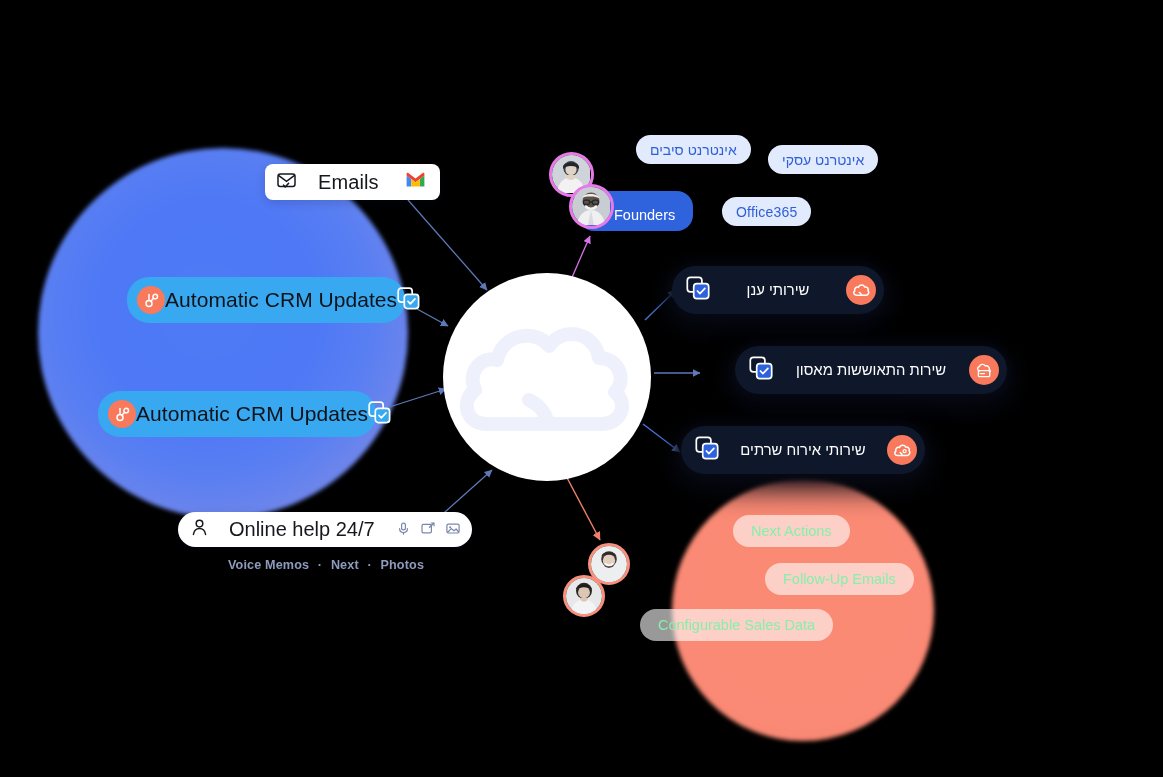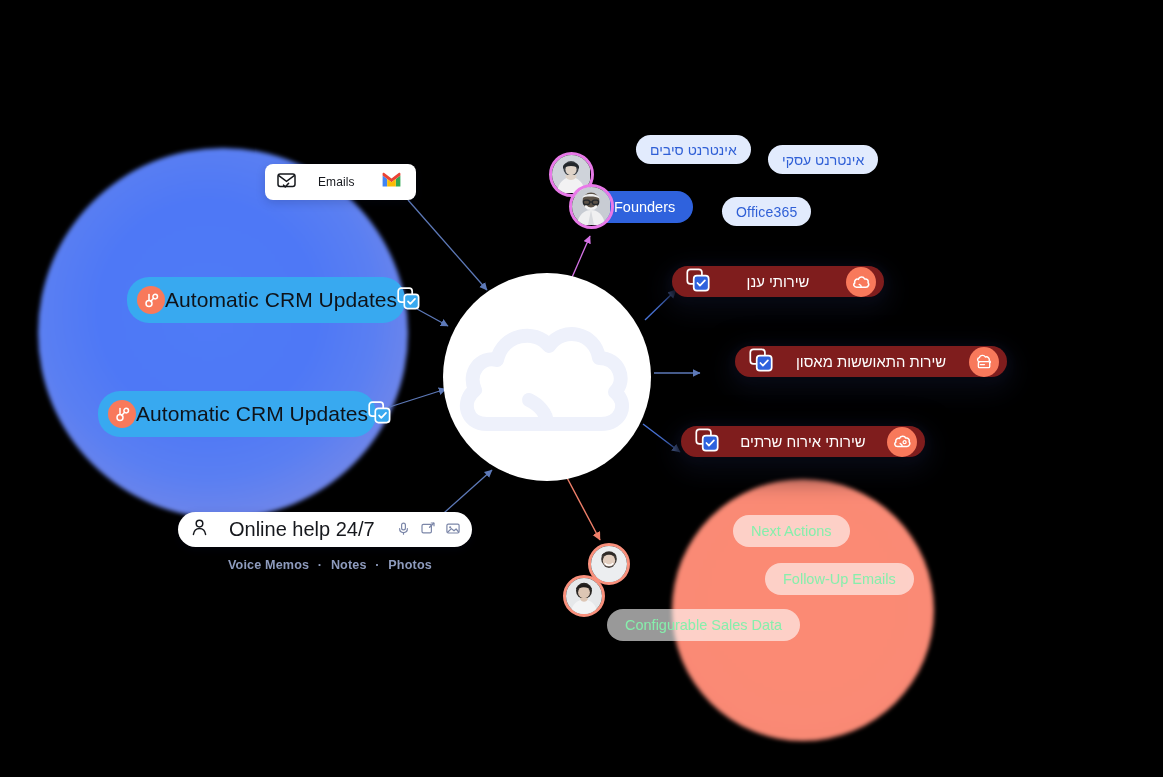--- a/index.html
+++ b/index.html
@@ -84,21 +84,21 @@
     left: 265px;
     top: 164px;
     height: 36px;
     padding: 0 14px 0 12px;
     background: #ffffff;
     border-radius: 8px;
     box-shadow: 0 3px 10px rgba(10,20,60,0.18);
     gap: 0;
   }
   #card-emails .label {
-    font-size: 12px;
+    font-size: 20px;
     color: #16181d;
     margin-left: 22px;
     margin-right: 26px;
     letter-spacing: 0.1px;
   }
 
   
   .crm-pill {
     background: #38a9f0;
     border-radius: 22px;
@@ -186,21 +186,21 @@
   #tag-fiber   { left: 636px; top: 135px; }
   #tag-biz     { left: 768px; top: 145px; }
   #tag-o365    { left: 722px; top: 197px; direction: ltr; letter-spacing: 0.2px; }
 
   
   .group-badge {
     position: absolute;
     height: 32px;
     display: flex;
     align-items: center;
-    padding: 0 18px 0 36px;
+    padding: 8px 18px 0 36px;
     border-radius: 16px;
     font-size: 14.5px;
     color: #ffffff;
     white-space: nowrap;
   }
   #badge-founders {
     left: 578px;
     top: 191px;
     background: #2f62dd;
   }
@@ -219,23 +219,23 @@
   }
   .avatar svg { display: block; }
   #av-founder-1 { left: 549px; top: 152px; width: 45px; height: 45px; border: 3.5px solid #e879e8; }
   #av-founder-2 { left: 569px; top: 184px; width: 45px; height: 45px; border: 3.5px solid #e879e8; }
   #av-manager-1 { left: 588px; top: 543px; width: 42px; height: 42px; border: 3px solid #f9907c; }
   #av-manager-2 { left: 563px; top: 575px; width: 42px; height: 42px; border: 3px solid #f9907c; }
 
   
   .svc-pill {
     position: absolute;
-    height: 31px;
+    height: 48px;
     border-radius: 24px;
-    background: #7f1d1d;
+    background: #0f172a;
     display: flex;
     align-items: center;
     padding: 0 8px 0 14px;
     direction: rtl;
     box-shadow: 0 8px 26px 8px rgba(8,10,20,0.92),
                 0 2px 10px 4px rgba(10,12,24,0.75);
   }
   .svc-pill .svc-label {
     flex: 1;
     text-align: center;
@@ -264,21 +264,21 @@
     color: #86efac;
     display: flex;
     align-items: center;
     justify-content: center;
     padding: 0 18px;
     font-size: 14.5px;
     white-space: nowrap;
   }
   #chip-next     { left: 733px; top: 515px; }
   #chip-followup { left: 765px; top: 563px; }
-  #chip-sales    { left: 607px; top: 609px; text-align: center; }
+  #chip-sales    { left: 640px; top: 609px; text-align: center; }
 </style>
 </head>
 <body>
 
 <div id="stage">
 
   <div class="blob" id="blob-blue"></div>
   <div class="blob" id="blob-orange"></div>
 
   <svg id="connectors" viewBox="0 0 1163 777">
@@ -406,21 +406,21 @@
           <circle cx="4.2" cy="5.3" r="1.1" fill="#7b86a8"></circle>
           <path d="M1.6 10.2 L5.4 6.6 L8 8.8 L10.1 7 L12.6 10" fill="none" stroke="#7b86a8" stroke-width="1.2" stroke-linejoin="round"></path>
         </svg>
       </span>
     </span>
   </div>
 
   <div id="footnote">
     <span>Voice Memos</span>
     <span class="sep">·</span>
-    <span>Notes</span>
+    <span>Next</span>
     <span class="sep">·</span>
     <span>Photos</span>
   </div>
 
   <div class="tag" id="tag-fiber">אינטרנט סיבים</div>
   <div class="tag" id="tag-biz">אינטרנט עסקי</div>
   <div class="tag" id="tag-o365">Office365</div>
 
   <div class="group-badge" id="badge-founders">
     <span>Founders</span>

